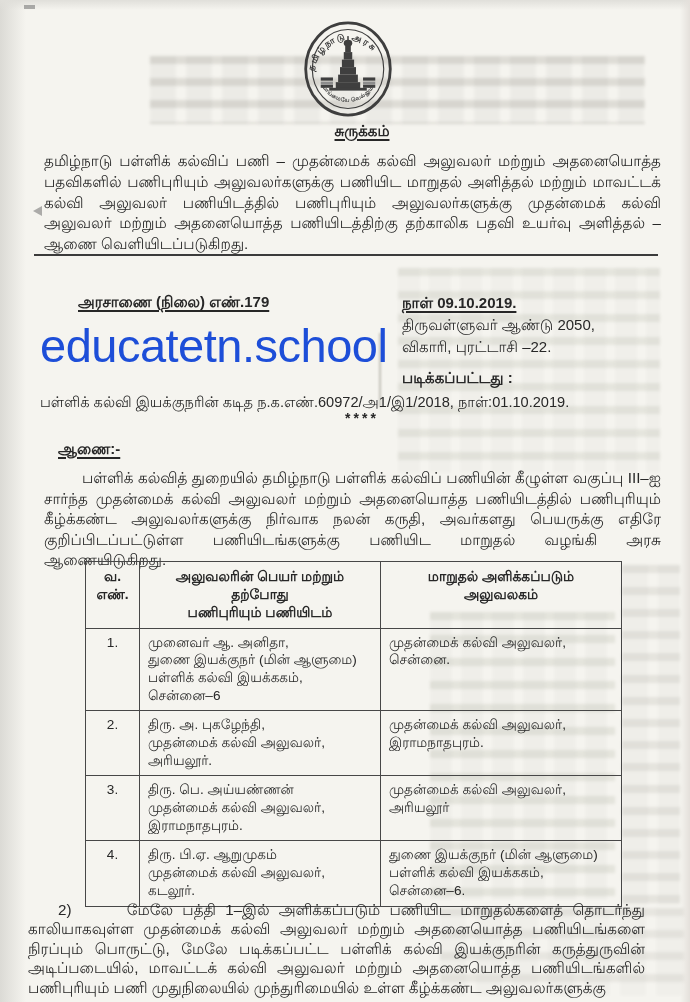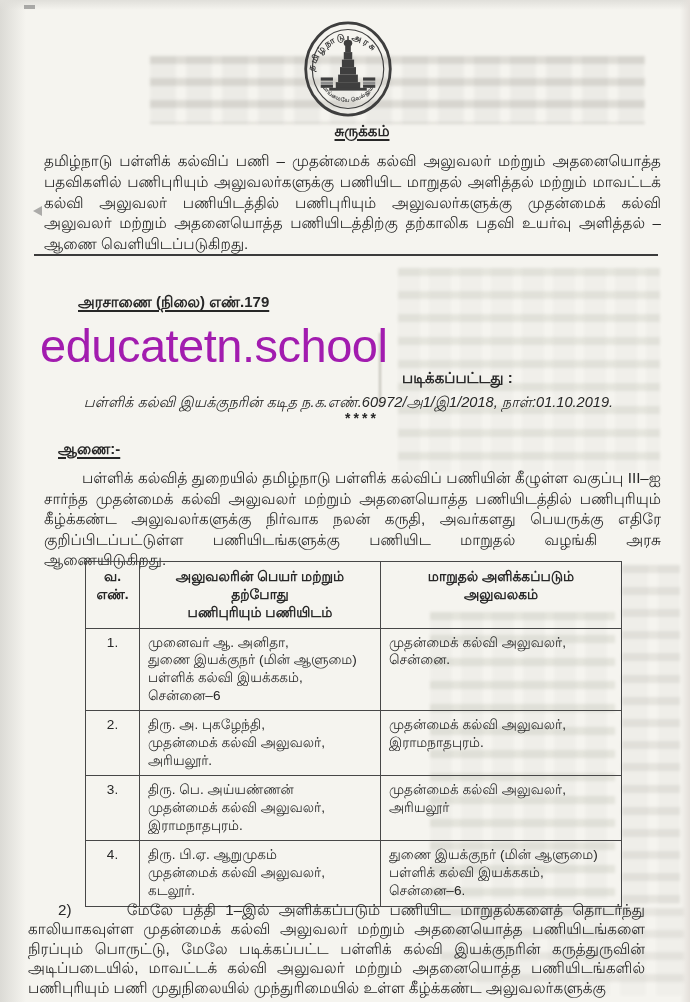--- a/index.html
+++ b/index.html
@@ -36,23 +36,23 @@
   .b{font-weight:bold;}
   .center{left:0;width:100%;text-align:center;margin-left:17px;}
   .para{margin:4px;text-align:justify;font-size:15.2px;line-height:20.8px;font-weight:500;}
   .summary-label{top:122px;font-size:15px;}
   .para1{left:40px;top:147px;width:617px;}
   .rule{top:254px;left:34px;width:624px;border-top:2px solid #3b3b3b;height:0;}
   .dept{top:261px;font-size:15.5px;}
   .go-no{left:58px;top:293px;font-size:15px;margin-left:20px;}
   .date-block{left:402px;top:292px;font-size:15px;line-height:22px;font-weight:500;}
   .watermark{left:40px;top:318px;font-size:47px;font-weight:500;letter-spacing:-.5px;
-    color:#a21caf;z-index:3;}
+    color:#1d4ed8;z-index:3;}
   .read-label{left:402px;top:369px;font-size:15px;}
-  .read-ref{left:40px;top:394px;width:617px;text-align:center;font-size:14.6px;font-weight:500;font-style:italic;}
+  .read-ref{left:40px;top:394px;width:617px;text-align:left;font-size:14.6px;font-weight:500;}
   .stars{top:410px;font-size:14px;letter-spacing:3px;font-weight:bold;}
   .order-label{left:58px;top:440px;font-size:15px;}
   .order-para{left:40px;top:464px;width:617px;text-indent:38px;line-height:20.5px;}
   .para2{left:24px;top:896px;width:617px;line-height:19.4px;text-indent:30px;}
   
   table.golist{left:85px;top:561px;width:536px;border-collapse:collapse;z-index:2;
     table-layout:fixed;background:transparent;}
   table.golist,table.golist th,table.golist td{border:1.6px solid #474747;}
   table.golist th,table.golist td{padding:5px 8px 6px;vertical-align:top;
     font-size:13.6px;line-height:1.3;font-weight:500;}
@@ -114,20 +114,25 @@
           <rect x="66" y="69" width="13" height="3"></rect>
       </g>
     </svg>
   </div>
 
   <div class="z center b u summary-label">சுருக்கம்</div>
   <p class="z para para1">தமிழ்நாடு பள்ளிக் கல்விப் பணி – முதன்மைக் கல்வி அலுவலர் மற்றும் அதனையொத்த பதவிகளில் பணிபுரியும் அலுவலர்களுக்கு பணியிட மாறுதல் அளித்தல் மற்றும் மாவட்டக் கல்வி அலுவலர் பணியிடத்தில் பணிபுரியும் அலுவலர்களுக்கு முதன்மைக் கல்வி அலுவலர் மற்றும் அதனையொத்த பணியிடத்திற்கு தற்காலிக பதவி உயர்வு அளித்தல் – ஆணை வெளியிடப்படுகிறது.</p>
   <div class="z rule"></div>
 
   <div class="z b u go-no">அரசாணை (நிலை) எண்.179</div>
+  <div class="z date-block">
+    <div class="b u">நாள்  09.10.2019.</div>
+    <div>திருவள்ளுவர் ஆண்டு 2050,</div>
+    <div>விகாரி, புரட்டாசி –22.</div>
+  </div>
 
   <div class="z watermark">educatetn.school</div>
 
   <div class="z b read-label">படிக்கப்பட்டது :</div>
   <div class="z read-ref">பள்ளிக் கல்வி இயக்குநரின் கடித ந.க.எண்.60972/அ1/இ1/2018, நாள்:01.10.2019.</div>
   <div class="z center stars">****</div>
 
   <div class="z b u order-label">ஆணை:-</div>
   <p class="z para order-para">பள்ளிக் கல்வித் துறையில் தமிழ்நாடு பள்ளிக் கல்விப் பணியின் கீழுள்ள வகுப்பு III–ஐ சார்ந்த முதன்மைக் கல்வி அலுவலர் மற்றும் அதனையொத்த பணியிடத்தில் பணிபுரியும் கீழ்க்கண்ட அலுவலர்களுக்கு நிர்வாக நலன் கருதி, அவர்களது பெயருக்கு எதிரே குறிப்பிடப்பட்டுள்ள பணியிடங்களுக்கு பணியிட மாறுதல் வழங்கி அரசு ஆணையிடுகிறது.</p>
 

